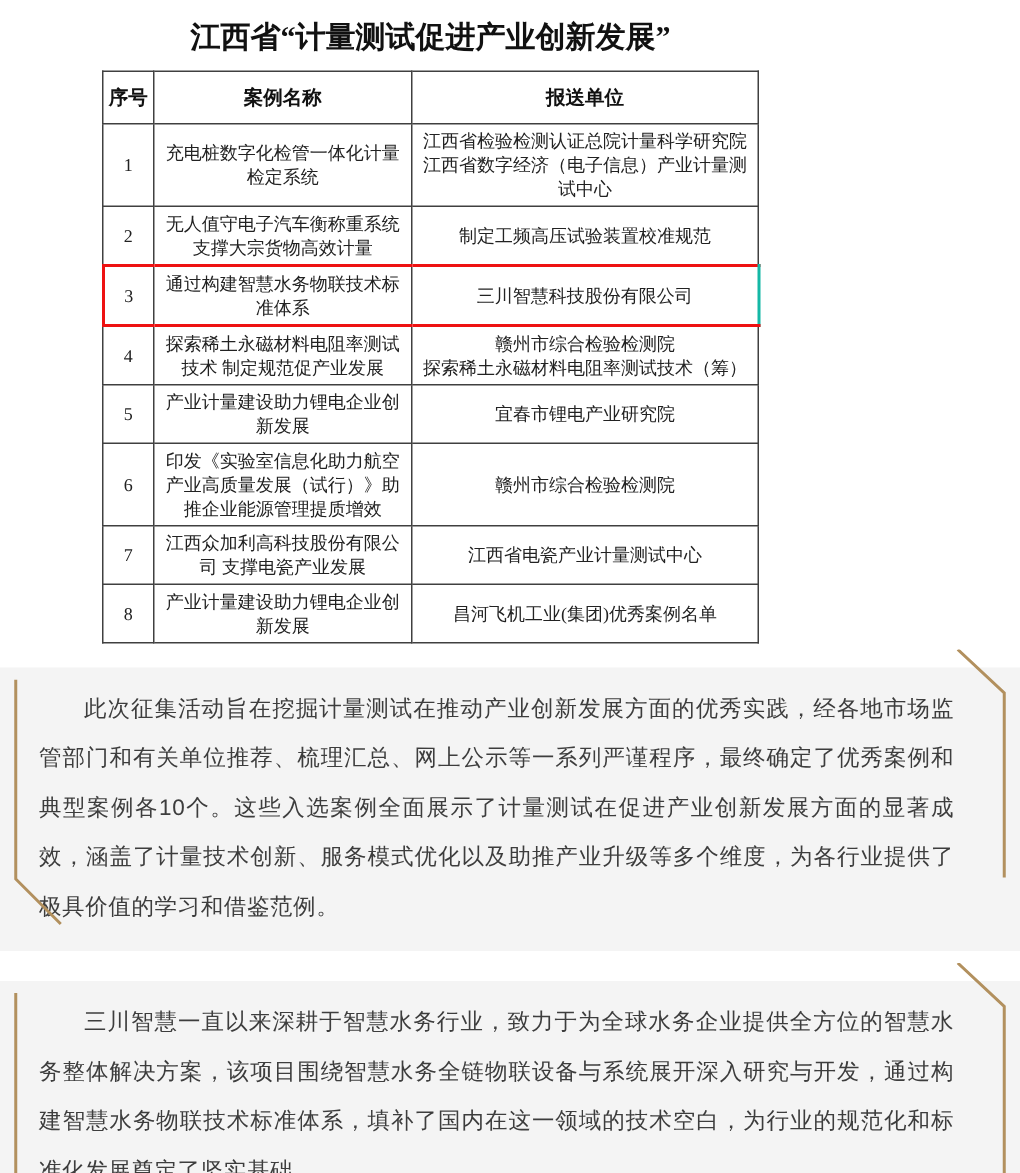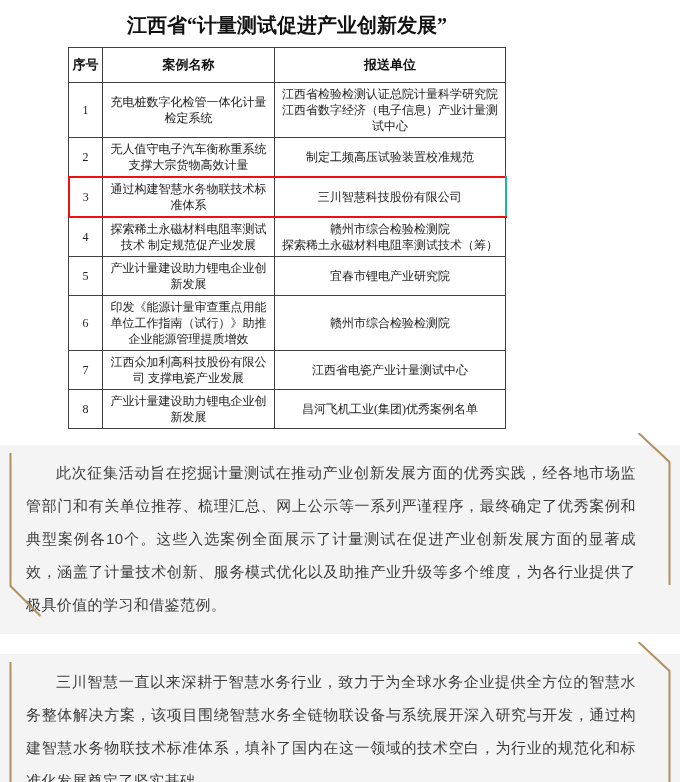--- a/index.html
+++ b/index.html
@@ -128,21 +128,21 @@
     <td>赣州市综合检验检测院
 探索稀土永磁材料电阻率测试技术（筹）</td>
   </tr>
         <tr>
     <td>5</td>
     <td>产业计量建设助力锂电企业创新发展</td>
     <td>宜春市锂电产业研究院</td>
   </tr>
         <tr>
     <td>6</td>
-    <td>印发《能源计量审查重点用能单位工作指南（试行）》助推企业能源管理提质增效</td>
+    <td>印发《实验室信息化助力航空产业高质量发展（试行）》助推企业能源管理提质增效</td>
     <td>赣州市综合检验检测院</td>
   </tr>
         <tr>
     <td>7</td>
     <td>江西众加利高科技股份有限公司 支撑电瓷产业发展</td>
     <td>江西省电瓷产业计量测试中心</td>
   </tr>
         <tr>
     <td>8</td>
     <td>产业计量建设助力锂电企业创新发展</td>

